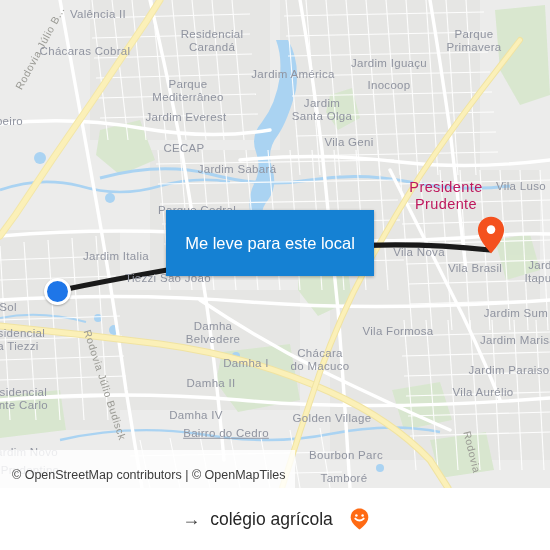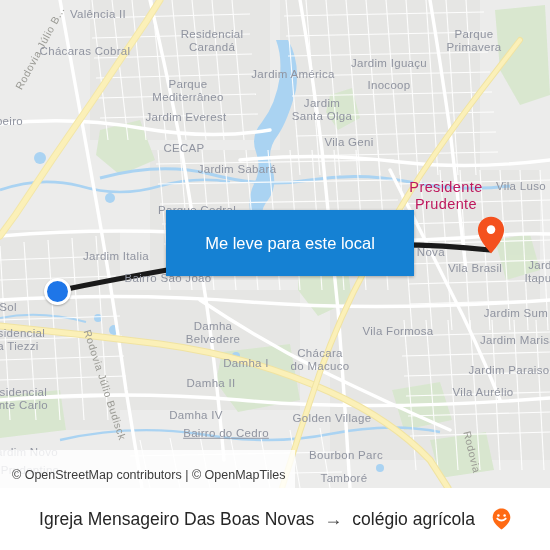--- a/index.html
+++ b/index.html
@@ -63,21 +63,21 @@
     color: #9a9a94;
     font-size: 10.5px;
     letter-spacing: 0.6px;
   }
 
   
   #callout {
     position: absolute;
     left: 166px;
     top: 210px;
-    width: 248px;
+    width: 208px;
     height: 66px;
     background: #1581d3;
     box-shadow: 0 1px 3px rgba(0,0,0,0.30);
     display: flex;
     align-items: center;
     justify-content: center;
     cursor: pointer;
   }
   #callout-text {
     color: #ffffff;
@@ -395,21 +395,21 @@
         <div class="place-label" style="left: 186px; top: 117px;">Jardim Everest</div>
         <div class="place-label" style="left: 349px; top: 142px;">Vila Geni</div>
         <div class="place-label" style="left: 184px; top: 148px;">CECAP</div>
         <div class="place-label" style="left: 237px; top: 169px;">Jardim Sabará</div>
         <div class="place-label" style="left: 8px; top: 121px;">ibeiro</div>
         <div class="place-label big" style="left: 446px; top: 196px;">Presidente
 Prudente</div>
         <div class="place-label" style="left: 521px; top: 186px;">Vila Luso</div>
         <div class="place-label" style="left: 197px; top: 210px;">Parque Cedral</div>
         <div class="place-label" style="left: 116px; top: 256px;">Jardim Italia</div>
-        <div class="place-label" style="left: 168px; top: 278px;">Bairro São João</div>
+        <div class="place-label" style="left: 168px; top: 278px;">Tiezzi São João</div>
         <div class="place-label" style="left: 419px; top: 252px;">Vila Nova</div>
         <div class="place-label" style="left: 475px; top: 268px;">Vila Brasil</div>
         <div class="place-label" style="left: 540px; top: 271px;">Jard
 Itapur</div>
         <div class="place-label" style="left: 8px; top: 307px;">Sol</div>
         <div class="place-label" style="left: 18px; top: 339px;">esidencial
 a Tiezzi</div>
         <div class="place-label" style="left: 20px; top: 398px;">esidencial
 onte Carlo</div>
         <div class="place-label" style="left: 24px; top: 452px;">Jardim Novo</div>
@@ -446,21 +446,20 @@
 
     <div id="callout">
       <div id="callout-text">Me leve para este local</div>
     </div>
 
     <div id="attribution">© OpenStreetMap contributors | © OpenMapTiles</div>
   </div>
 
   <div id="footer">
     <div id="footer-inner">
-      <span class="footer-text">Igreja Mensageiro Das Boas Novas</span>
       <span id="footer-arrow">→</span>
       <span class="footer-text">colégio agrícola</span>
       <span id="moovit-logo">
         <svg width="19" height="22" viewBox="0 0 19 22">
           <path d="M9.5 0.6 C4.6 0.6 0.7 4.5 0.7 9.4 C0.7 15.6 9.5 21.4 9.5 21.4
                    C9.5 21.4 18.3 15.6 18.3 9.4 C18.3 4.5 14.4 0.6 9.5 0.6 Z" fill="#ff6a13"></path>
           <circle cx="6.4" cy="7.4" r="1.25" fill="#ffffff"></circle>
           <circle cx="12.6" cy="7.4" r="1.25" fill="#ffffff"></circle>
           <path d="M5.3 10.6 Q9.5 14.6 13.7 10.6" fill="none" stroke="#ffffff" stroke-width="1.9" stroke-linecap="round"></path>
         </svg>

